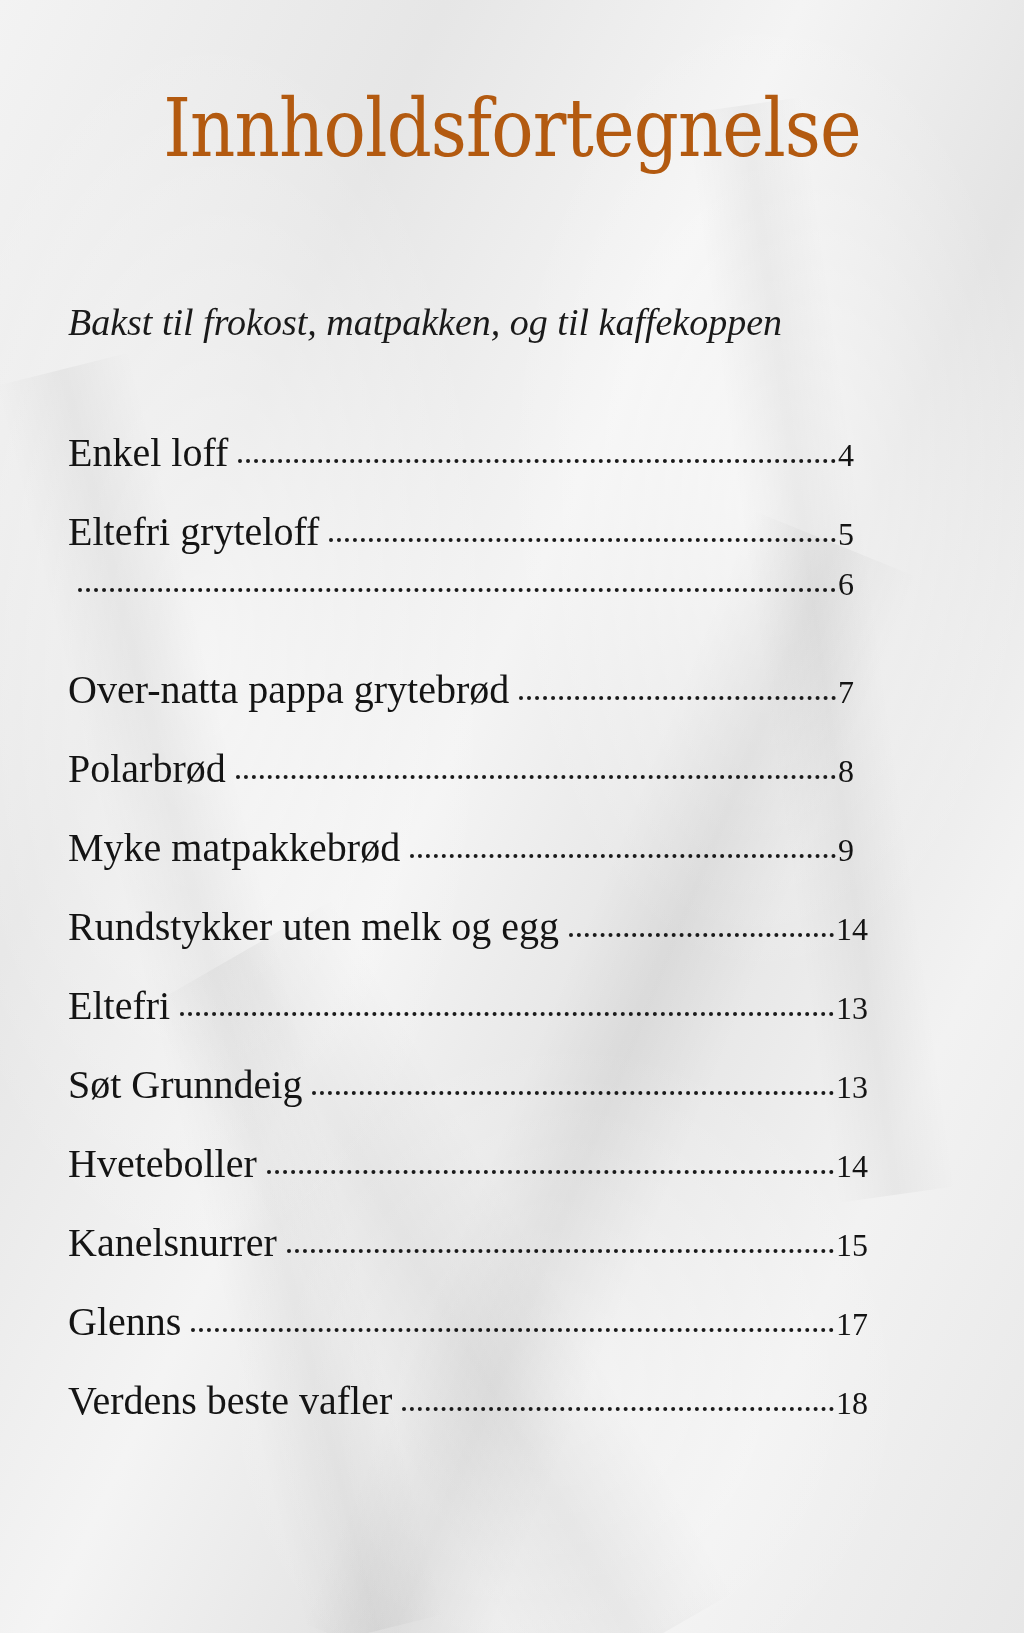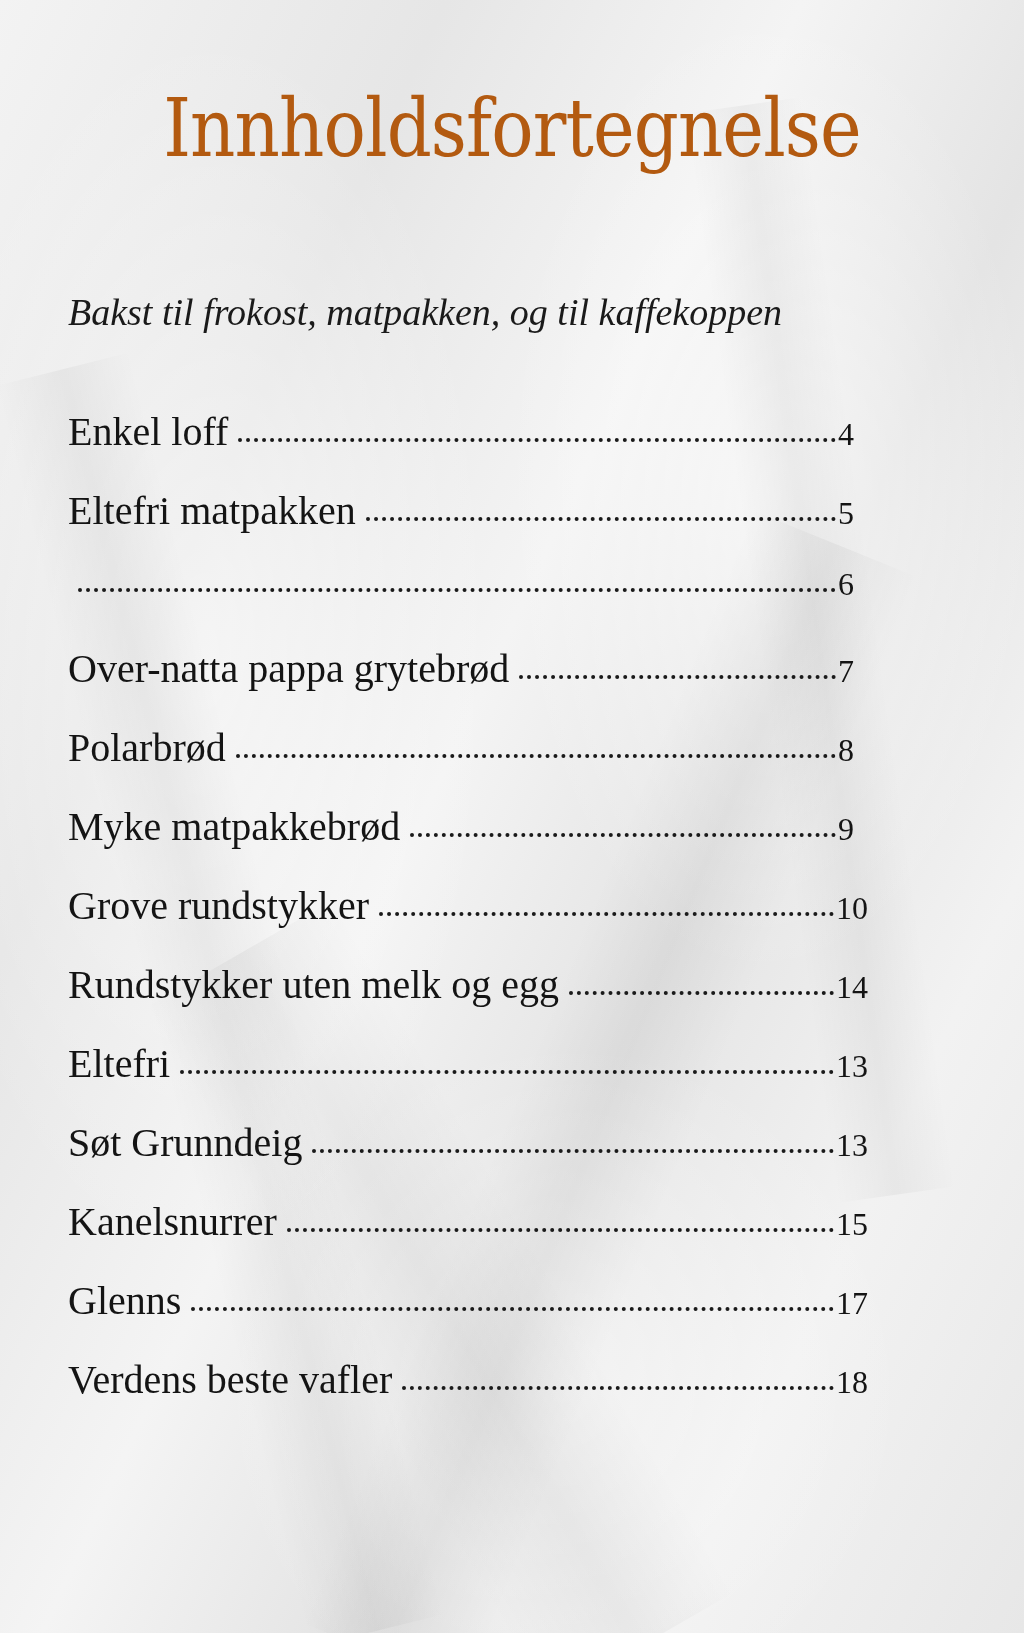--- a/index.html
+++ b/index.html
@@ -52,21 +52,21 @@
       letter-spacing: -1px;
       color: #b35a10;
       font-weight: normal;
       margin: 0;
       transform: scaleX(0.88);
       transform-origin: center;
     }
     .subtitle {
       position: absolute;
       left: 68px;
-      top: 290px;
+      top: 300px;
       font-family: "Liberation Serif", "DejaVu Serif", serif;
       font-style: italic;
       font-size: 38px;
       color: #1a1a1a;
       margin: 0;
       white-space: nowrap;
     }
     .toc {
       position: absolute;
       left: 68px;
@@ -80,20 +80,21 @@
       display: flex;
       align-items: baseline;
       height: 79px;
       font-family: "Liberation Serif", "DejaVu Serif", serif;
       font-size: 40px;
       color: #141414;
       white-space: nowrap;
     }
     .toc-item .label {
       flex: 0 0 auto;
+      margin-top: 21px;
     }
     .toc-item .leader {
       flex: 1 1 auto;
       margin: 0 2px 0 10px;
       border-bottom: 4px dotted #1a1a1a;
       height: 0;
       transform: translateY(-3px);
     }
     .toc-item .page-num {
       flex: 0 0 auto;
@@ -114,21 +115,21 @@
   <h1 class="title">Innholdsfortegnelse</h1>
   <p class="subtitle">Bakst til frokost, matpakken, og til kaffekoppen</p>
 
   <ul class="toc">
     <li class="toc-item">
         <span class="label">Enkel loff</span>
         <span class="leader"></span>
         <span class="page-num">4</span>
       </li>
     <li class="toc-item">
-        <span class="label">Eltefri matpakken</span>
+        <span class="label">Eltefri gryteloff</span>
         <span class="leader"></span>
         <span class="page-num">5</span>
       </li>
     <li class="toc-item">
         <span class="leader"></span>
         <span class="page-num">6</span>
       </li>
     <li class="toc-item">
         <span class="label">Over-natta pappa grytebrød</span>
         <span class="leader"></span>
@@ -138,38 +139,38 @@
         <span class="label">Polarbrød</span>
         <span class="leader"></span>
         <span class="page-num">8</span>
       </li>
     <li class="toc-item">
         <span class="label">Myke matpakkebrød</span>
         <span class="leader"></span>
         <span class="page-num">9</span>
       </li>
     <li class="toc-item">
-        <span class="label">Grove rundstykker</span>
-        <span class="leader"></span>
-        <span class="page-num">10</span>
-      </li>
-    <li class="toc-item">
         <span class="label">Rundstykker uten melk og egg</span>
         <span class="leader"></span>
         <span class="page-num">14</span>
       </li>
     <li class="toc-item">
         <span class="label">Eltefri</span>
         <span class="leader"></span>
         <span class="page-num">13</span>
       </li>
     <li class="toc-item">
         <span class="label">Søt Grunndeig</span>
         <span class="leader"></span>
         <span class="page-num">13</span>
+      </li>
+    <li class="toc-item">
+        <span class="label">Hveteboller</span>
+        <span class="leader"></span>
+        <span class="page-num">14</span>
       </li>
     <li class="toc-item">
         <span class="label">Kanelsnurrer</span>
         <span class="leader"></span>
         <span class="page-num">15</span>
       </li>
     <li class="toc-item">
         <span class="label">Glenns</span>
         <span class="leader"></span>
         <span class="page-num">17</span>

